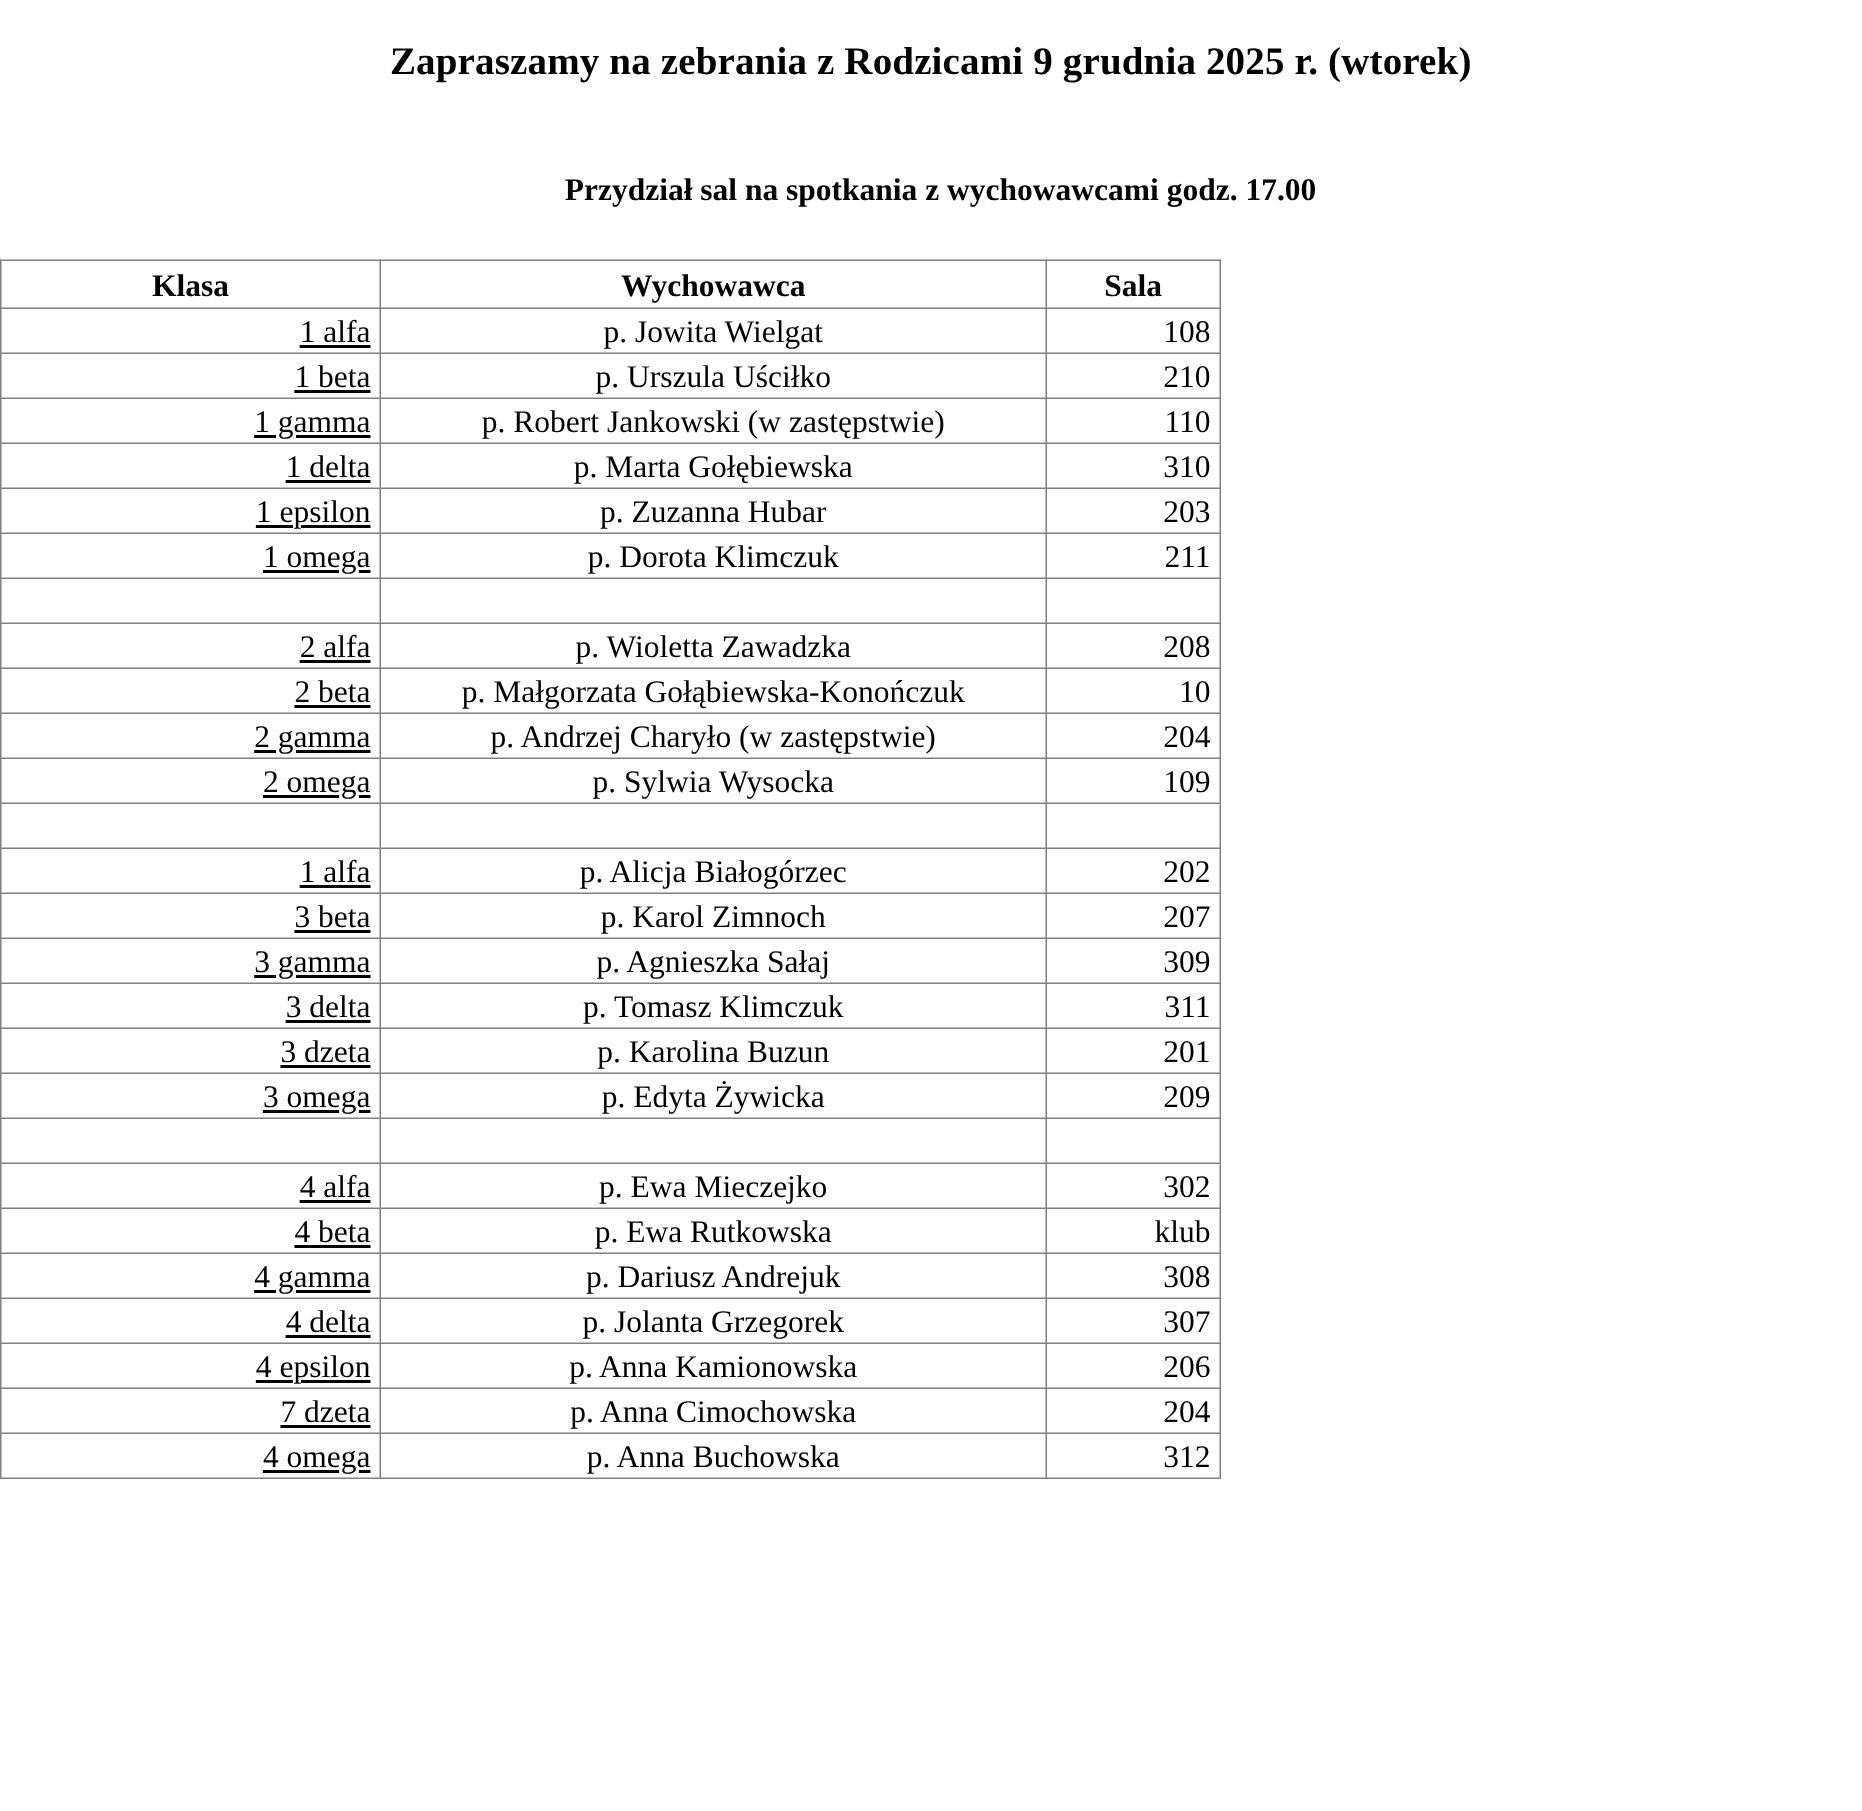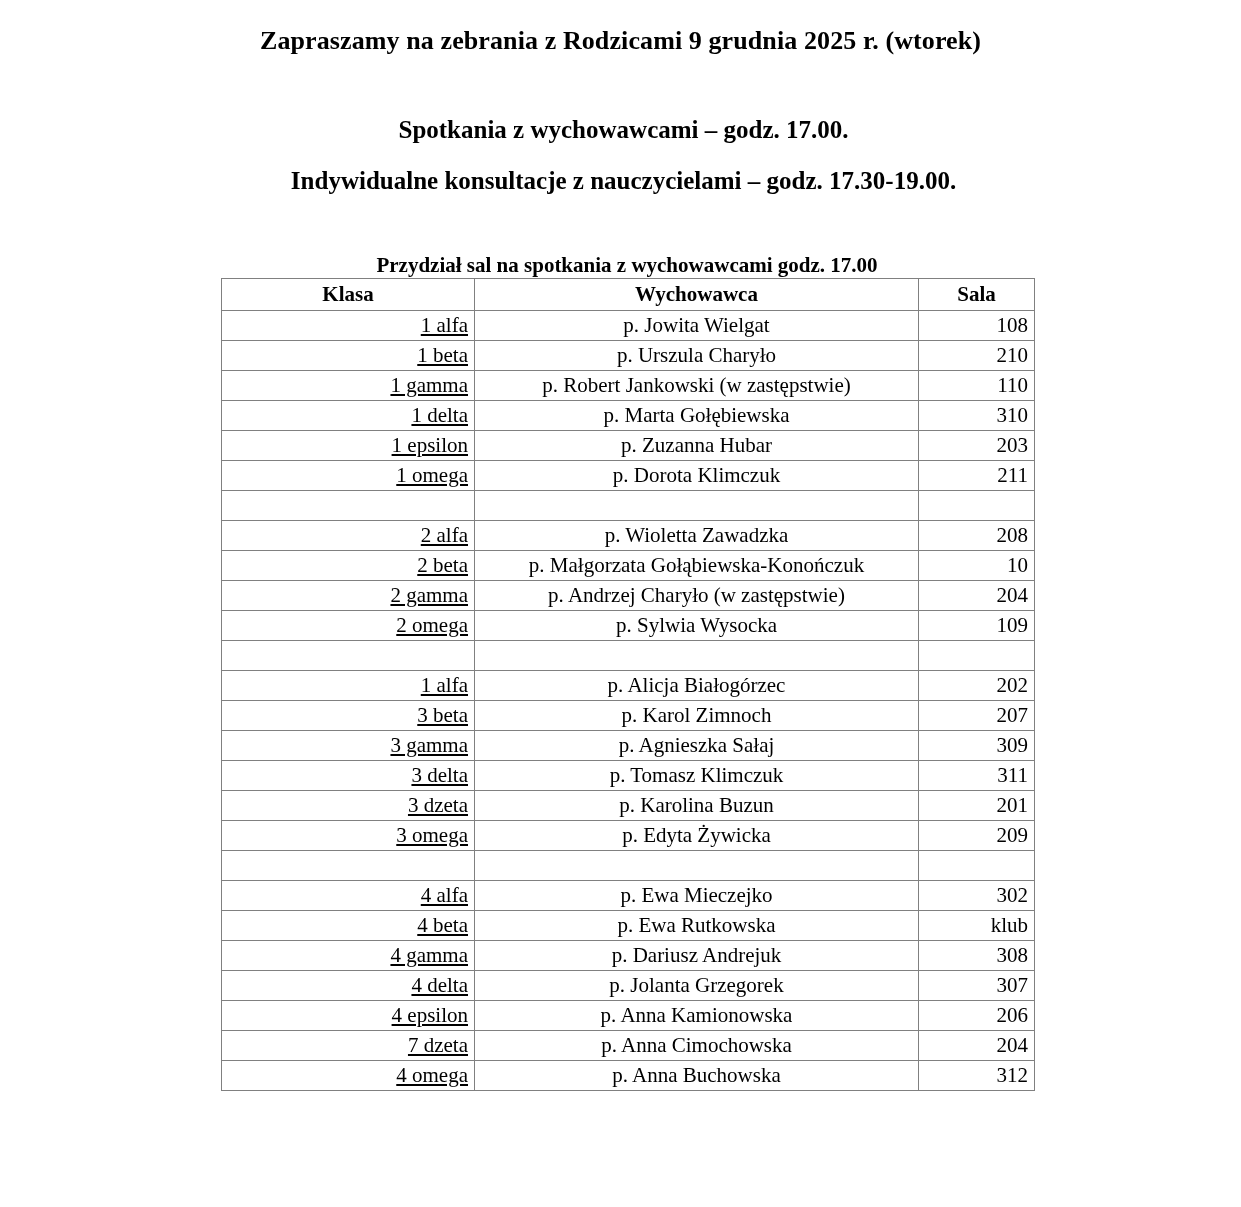--- a/index.html
+++ b/index.html
@@ -58,21 +58,21 @@
     font-weight: bold;
     font-size: 21px;
     line-height: 1.15;
     margin: 0;
     padding-top: 58px;
     padding-left: 13px;
   }
 
   
   .table-wrap {
-    padding-left: 221px;
+    margin-top: 35px;
   }
   table.room-table {
     border-collapse: collapse;
     width: 813px;
     table-layout: fixed;
     font-size: 21px;
   }
   table.room-table col.col-klasa   { width: 253px; }
   table.room-table col.col-wych    { width: 444px; }
   table.room-table col.col-sala    { width: 116px; }
@@ -101,24 +101,20 @@
     height: 29px;
   }
 </style>
 </head>
 <body>
 
 <div class="page">
 
   <h1 class="doc-title">Zapraszamy na zebrania z Rodzicami 9 grudnia 2025 r. (wtorek)</h1>
 
-  <div class="subtitle-block">
-    <p class="subtitle-line-1">Spotkania z wychowawcami – godz. 17.00.</p>
-    <p class="subtitle-line-2">Indywidualne konsultacje z nauczycielami – godz. 17.30-19.00.</p>
-  </div>
 
   <p class="table-caption">Przydział sal na spotkania z wychowawcami godz. 17.00</p>
 
   <div class="table-wrap">
     <table class="room-table">
       <colgroup>
         <col class="col-klasa">
         <col class="col-wych">
         <col class="col-sala">
       </colgroup>
@@ -130,21 +126,21 @@
         </tr>
       </thead>
       <tbody id="table-body">
           <tr>
             <td class="cell-klasa">1 alfa</td>
             <td class="cell-wych">p. Jowita Wielgat</td>
             <td class="cell-sala">108</td>
           </tr>
           <tr>
             <td class="cell-klasa">1 beta</td>
-            <td class="cell-wych">p. Urszula Charyło</td>
+            <td class="cell-wych">p. Urszula Uściłko</td>
             <td class="cell-sala">210</td>
           </tr>
           <tr>
             <td class="cell-klasa">1 gamma</td>
             <td class="cell-wych">p. Robert Jankowski (w zastępstwie)</td>
             <td class="cell-sala">110</td>
           </tr>
           <tr>
             <td class="cell-klasa">1 delta</td>
             <td class="cell-wych">p. Marta Gołębiewska</td>

